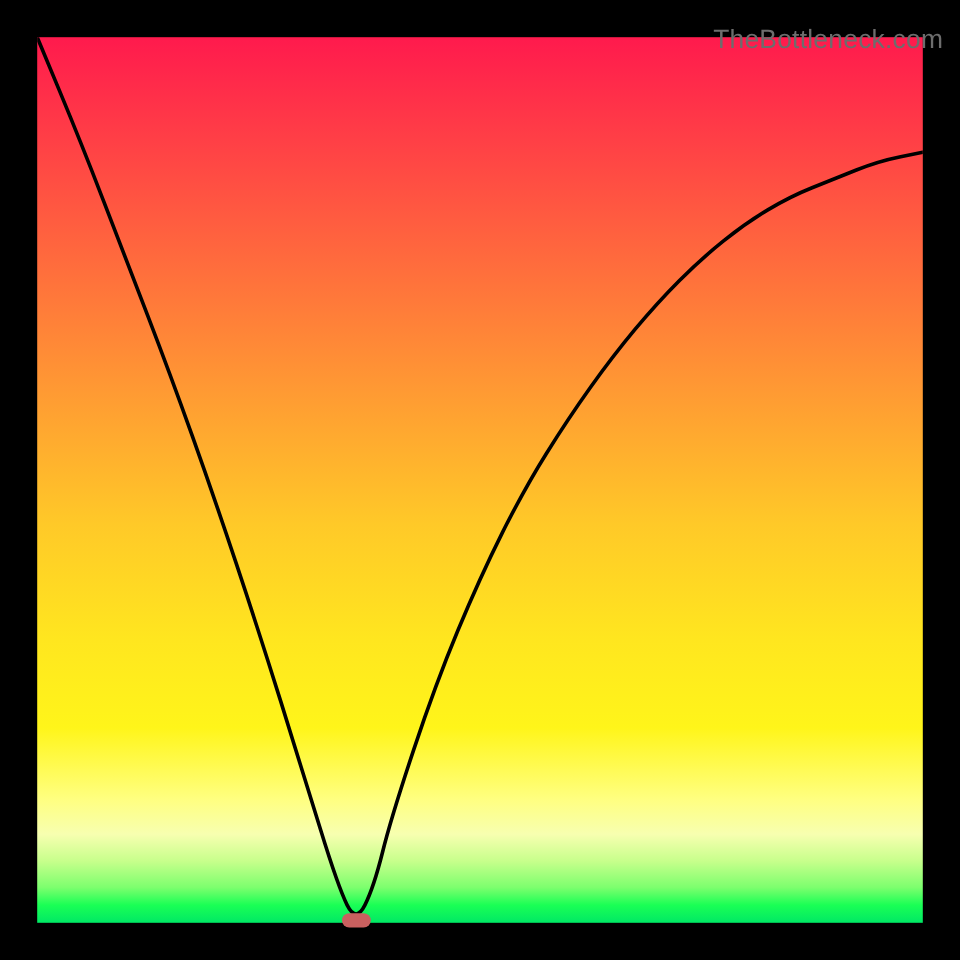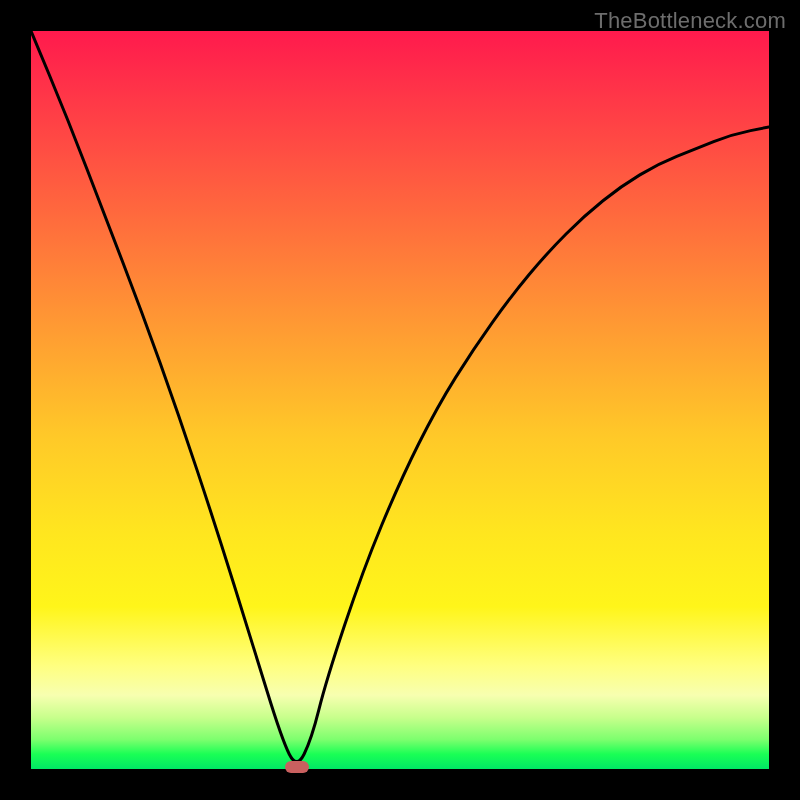--- a/index.html
+++ b/index.html
@@ -50,21 +50,21 @@
   }
   .marker {
     position: absolute;
     width: 24px;
     height: 12px;
     background: #c9605f;
     border-radius: 6px;
   }
   .watermark {
     position: absolute;
-    top: 8px;
+    top: 20px;
     right: 14px;
     color: #6d6d6d;
     font-size: 22px;
     font-weight: 500;
     letter-spacing: 0.2px;
   }
 </style>
 </head>
 <body>
 

